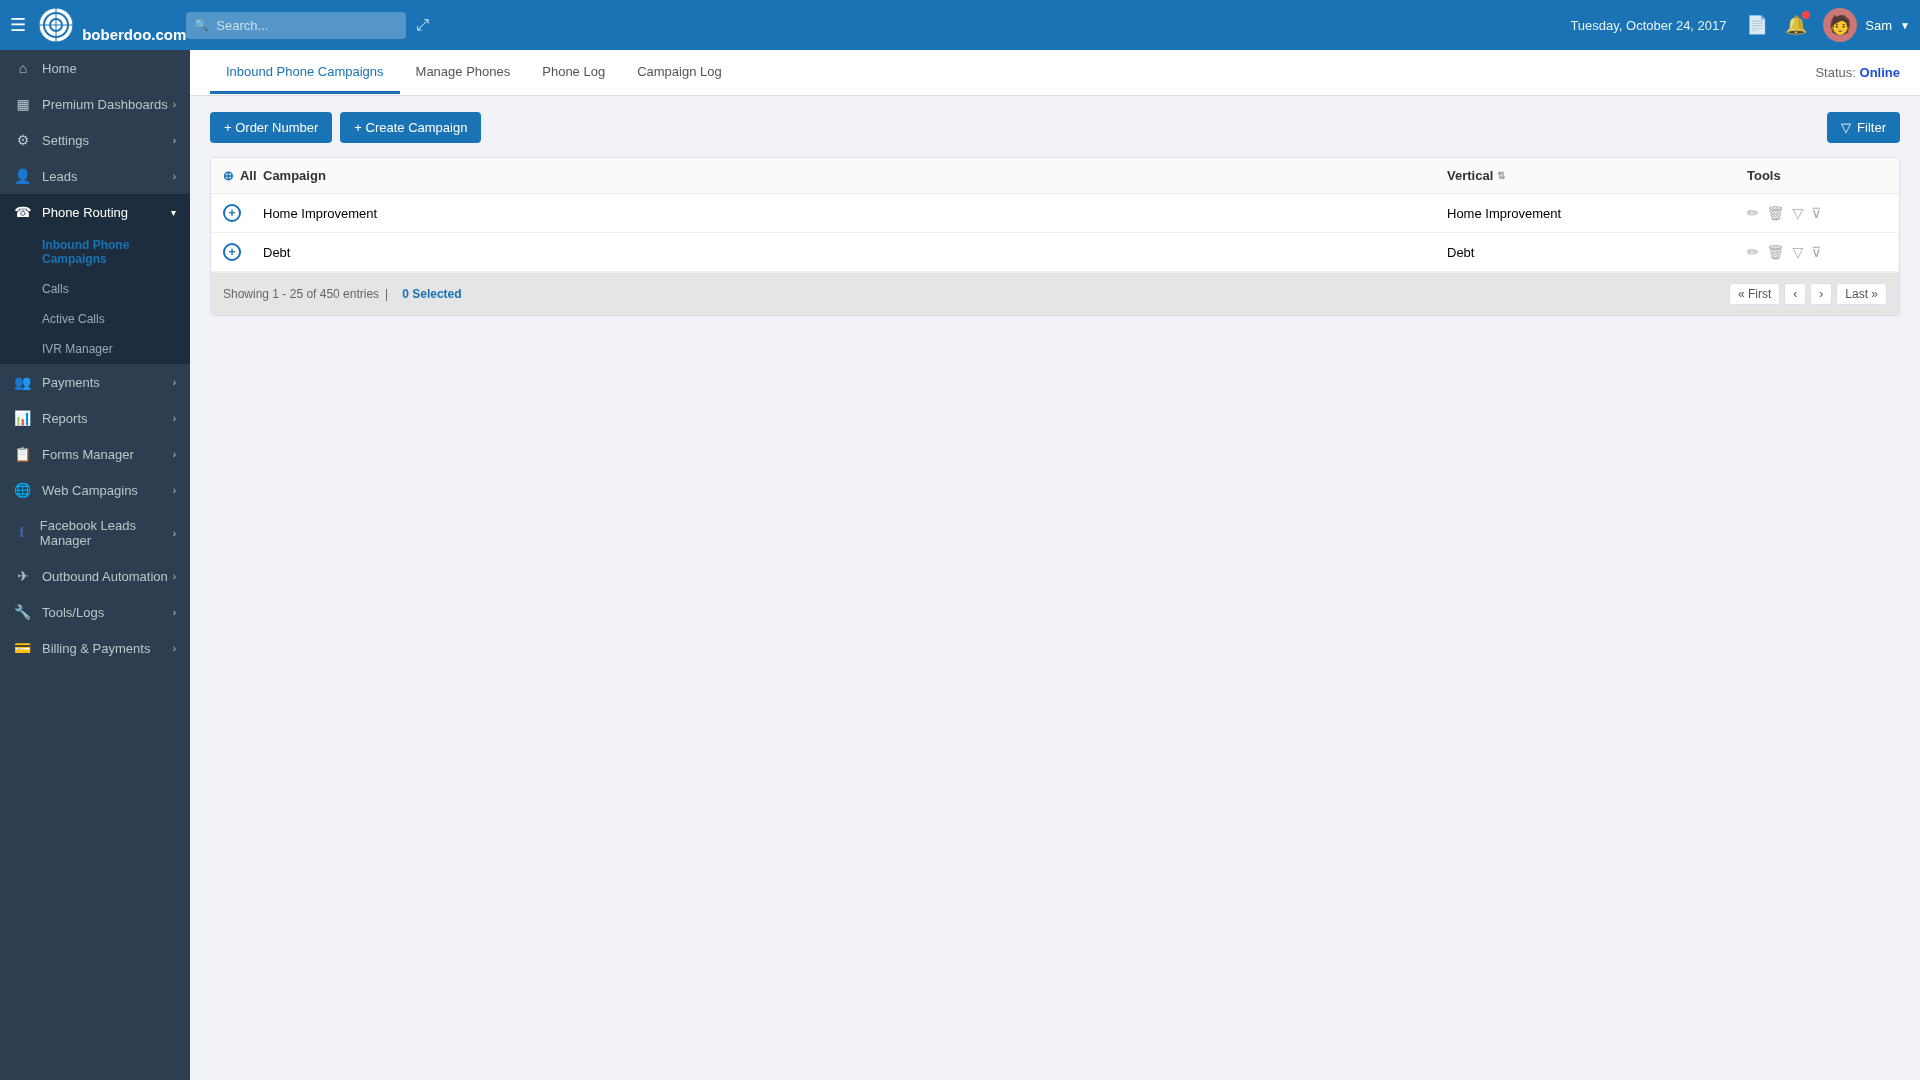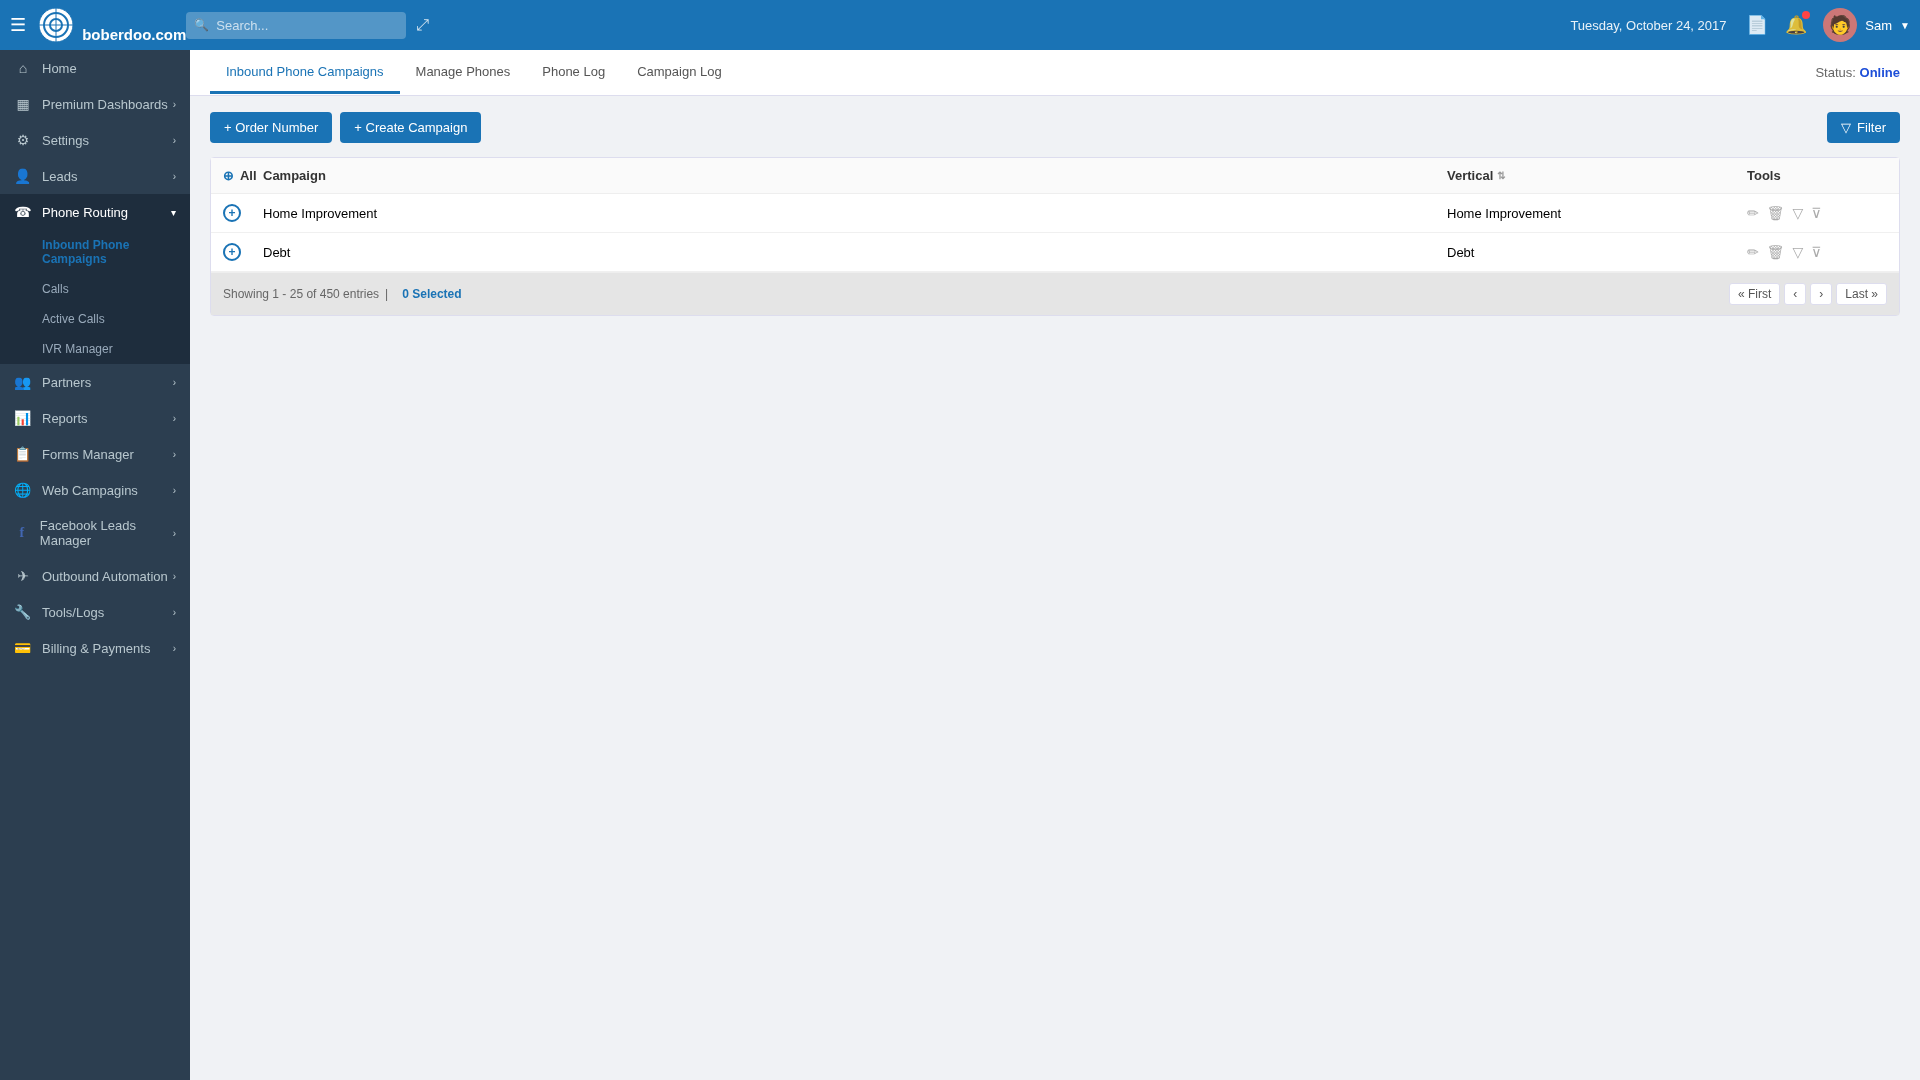--- a/index.html
+++ b/index.html
@@ -231,21 +231,21 @@
         <span>Active Calls</span>
       </div>
       <div class="sub-item">
         <span>IVR Manager</span>
       </div>
     </div>
 
     <div class="sidebar-item">
       <div class="item-left">
         <span class="item-icon">👥</span>
-        <span>Partners</span>
+        <span>Payments</span>
       </div>
       <span class="chevron">›</span>
     </div>
 
     <div class="sidebar-item">
       <div class="item-left">
         <span class="item-icon">📊</span>
         <span>Reports</span>
       </div>
       <span class="chevron">›</span>

